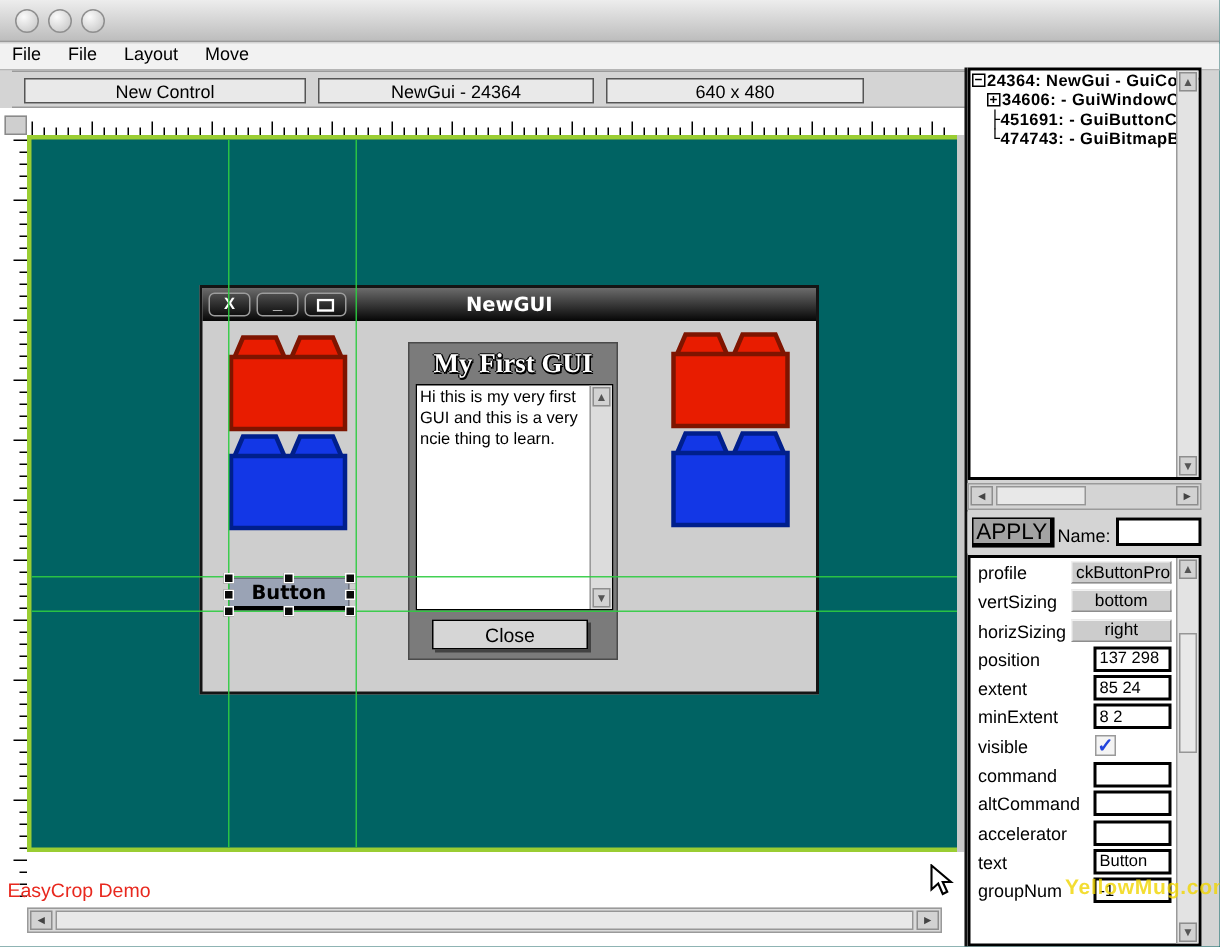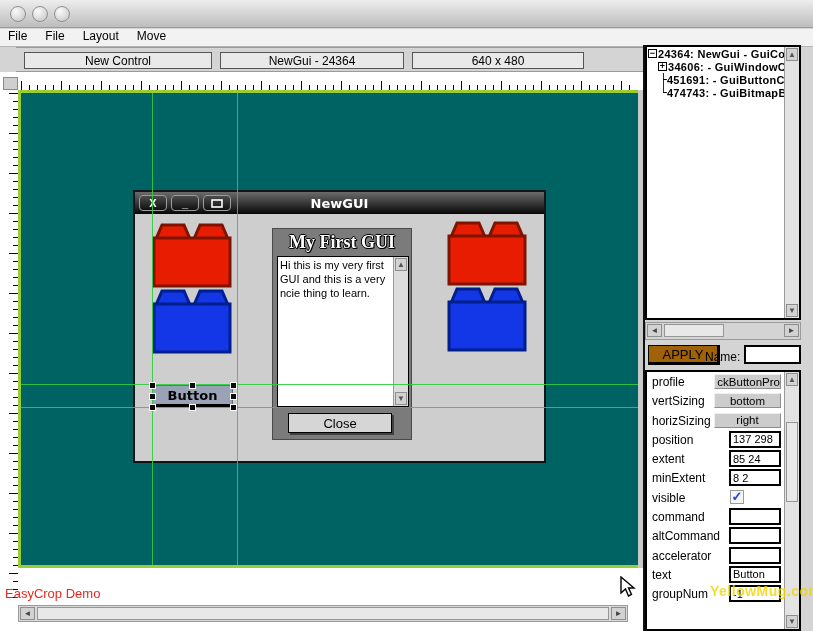--- a/index.html
+++ b/index.html
@@ -4,21 +4,21 @@
 <style>
   * { margin:0; padding:0; box-sizing:border-box; }
   body { width:813px; height:631px; font-family:"Liberation Sans", sans-serif; background:#d4d4d4; position:relative; overflow:hidden; }
   .abs { position:absolute; }
 
   
   .titlebar { left:0; top:0; width:813px; height:28px; background:linear-gradient(#ededed,#bdbdbd); border-bottom:1px solid #9a9a9a; display:flex; align-items:center; padding-left:10px; gap:6px; }
   .circle { width:16px; height:16px; border-radius:50%; border:1.5px solid #8f8f8f; background:radial-gradient(circle at 35% 30%, #fafafa, #c2c2c2); }
   .menubar { left:0; top:29px; width:813px; height:18px; background:#f2f2f2; border-bottom:1px solid #b5b5b5; display:flex; align-items:flex-start; gap:0; padding-left:8px; }
   .menu-item { font-size:12px; color:#000; padding:0 10px 0 0; margin-right:8px; cursor:default; }
-  .toolbar { left:16px; top:47px; width:643px; height:25px; background:#d4d4d4; border:1px solid #9a9a9a; border-left:none; display:flex; align-items:center; }
+  .toolbar { left:8px; top:47px; width:643px; height:25px; background:#d4d4d4; border:1px solid #9a9a9a; border-left:none; display:flex; align-items:center; }
   .tb-btn { height:17px; background:#e9e9e9; border:1px solid #555; font-size:12px; color:#000; display:flex; align-items:center; justify-content:center; position:absolute; top:4px; }
   .tb-btn.b1 { left:8px;   width:188px; }
   .tb-btn.b2 { left:204px; width:184px; }
   .tb-btn.b3 { left:396px; width:172px; }
 
   
   .canvas-area { left:0; top:72px; width:643px; height:559px; background:#fff; }
   .ruler-corner { left:3px; top:5px; width:15px; height:13px; background:#cfcfcf; border:1px solid #8a8a8a; }
   .ruler-top { left:18px; top:5px; width:620px; height:13px; background:#fff; }
   .ruler-left { left:3px; top:18px; width:15px; height:515px; background:#fff; }
@@ -59,21 +59,21 @@
   
   .tree { left:645px; top:45px; width:156px; height:275px; background:#fff; border:2px solid #000; overflow:hidden; }
   .tree-row { white-space:nowrap; font-size:11px; font-weight:bold; letter-spacing:.3px; color:#000; height:13px; display:flex; align-items:center; }
   .pmbox { width:9px; height:9px; border:1px solid #000; background:#fff; display:inline-flex; align-items:center; justify-content:center; font-size:9px; font-weight:bold; line-height:1; margin-right:1px; flex:none; }
   .branch { font-family:"DejaVu Sans Mono", monospace; font-weight:normal; }
   .tree-vscroll { position:absolute; right:0; top:0; width:15px; height:100%; background:#e3e3e3; border-left:1px solid #9a9a9a; }
   .vs-btn { position:absolute; left:1px; width:12px; height:13px; background:#d2d2d2; border:1px solid #8e8e8e; font-size:8px; color:#555; display:flex; align-items:center; justify-content:center; }
   .tree-hscroll { left:645px; top:322px; width:156px; height:18px; background:#d4d4d4; border:1px solid #9a9a9a; }
 
   .apply-row { left:645px; top:341px; width:156px; height:28px; background:#d4d4d4; display:flex; align-items:center; }
-  .apply-btn { position:absolute; left:3px; top:4px; width:72px; height:20px; background:#a16207; border:1px solid #000; border-right-width:3px; border-bottom-width:3px; font-size:13px; display:flex; align-items:center; justify-content:center; }
+  .apply-btn { position:absolute; left:3px; top:4px; width:55px; height:20px; background:#a3a3a3; border:1px solid #000; border-right-width:3px; border-bottom-width:3px; font-size:15px; display:flex; align-items:center; justify-content:center; }
   .name-label { position:absolute; left:60px; top:9px; font-size:12px; }
   .name-input { position:absolute; left:99px; top:4px; width:57px; height:19px; border:2px solid #000; background:#fff; font-size:11px; }
 
   .props { left:645px; top:370px; width:156px; height:261px; background:#fff; border:2px solid #000; overflow:hidden; }
   .prop-row { position:relative; height:19.3px; }
   .prop-label { position:absolute; left:5px; top:3px; font-size:12px; color:#000; }
   .prop-input { position:absolute; left:82px; top:1px; width:52px; height:17px; border:2px solid #000; background:#fff; font-size:11px; padding:0 2px; font-family:"Liberation Sans", sans-serif; }
   .prop-drop { position:absolute; left:67px; top:2px; width:67px; height:15px; background:#ccc; border:1px solid #8d8d8d; border-top-color:#f0f0f0; border-left-color:#f0f0f0; font-size:11.5px; display:flex; align-items:center; justify-content:center; white-space:nowrap; overflow:hidden; }
   .clip-left { direction:rtl; justify-content:flex-start; }
   .prop-check { position:absolute; left:83px; top:2px; width:14px; height:14px; border:1px solid #9a9a9a; background:#f4f4f4; color:#2244dd; font-size:13px; font-weight:bold; line-height:12px; text-align:center; }

